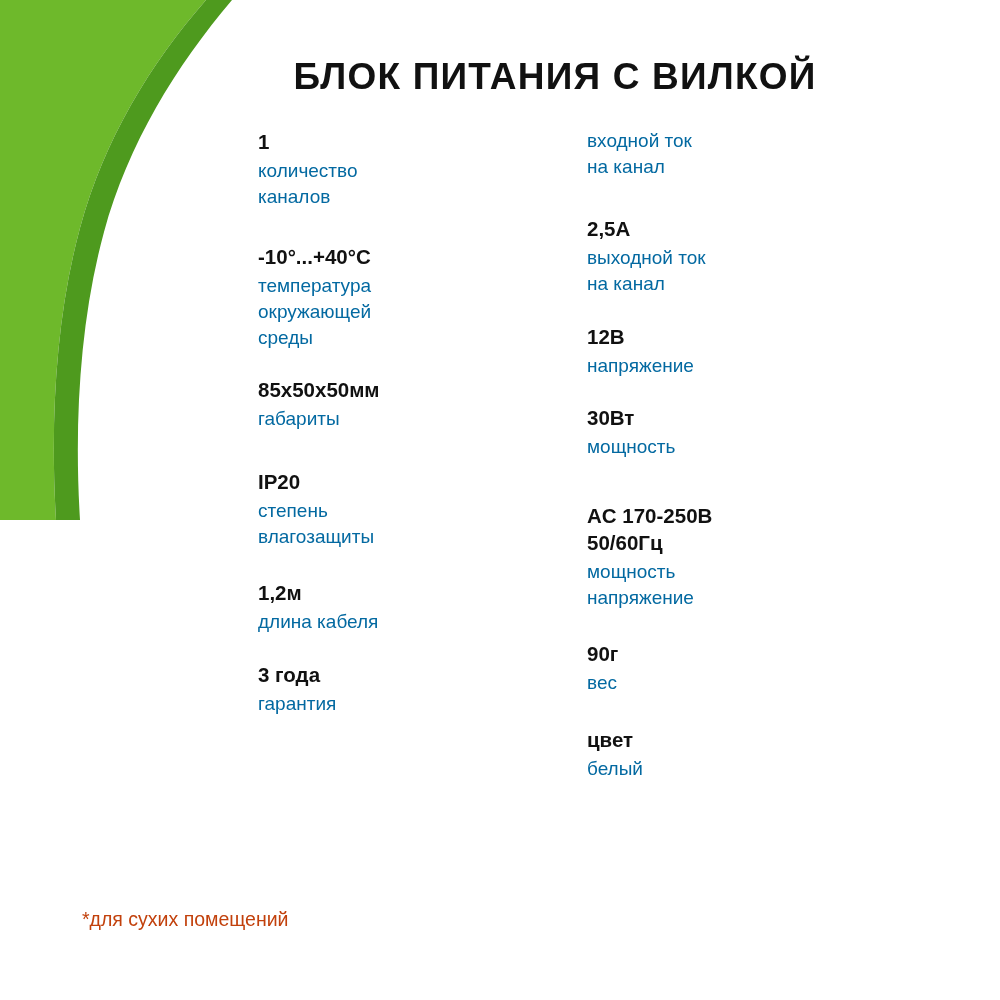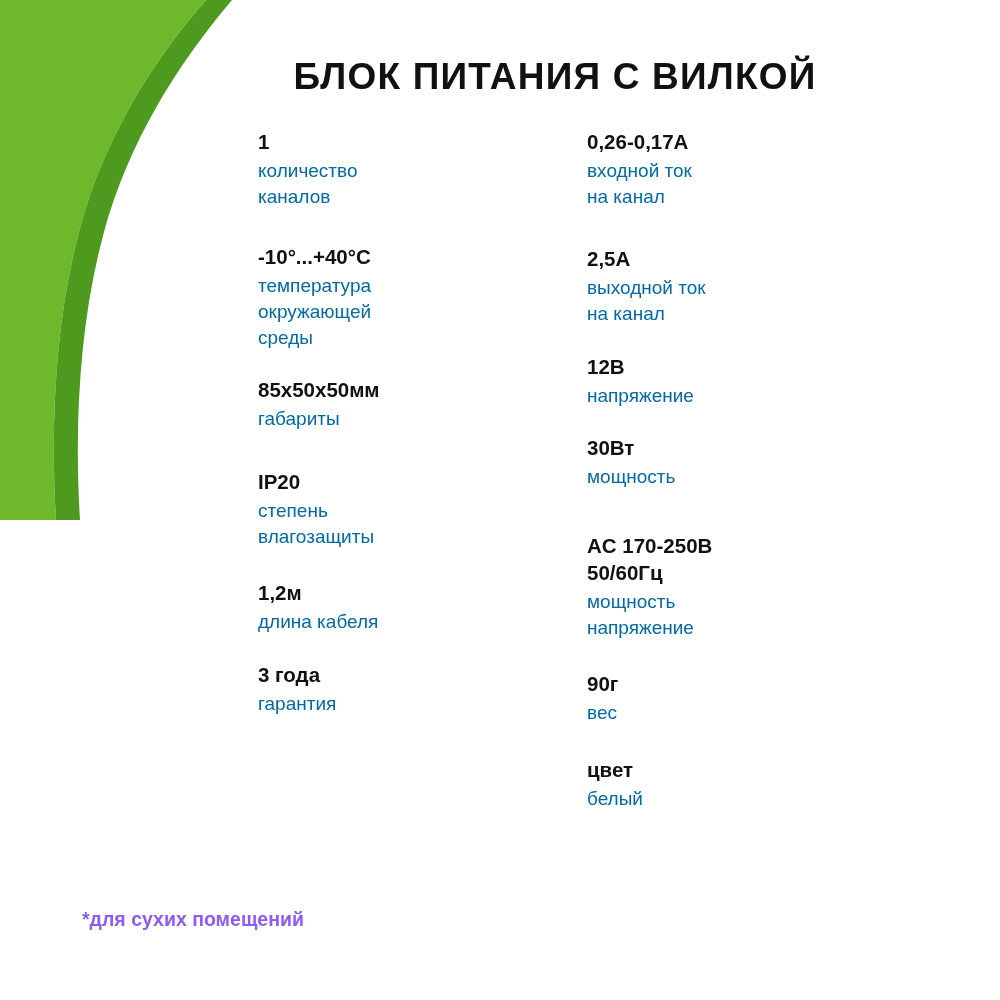--- a/index.html
+++ b/index.html
@@ -76,22 +76,22 @@
     font-weight: normal;
     color: #0369a1;
     line-height: 1.35;
     white-space: pre-line;
   }
   .footnote {
     position: absolute;
     left: 82px;
     top: 908px;
     font-size: 19.5px;
-    font-weight: bold;
-    color: #8b5cf6;
+    font-weight: normal;
+    color: #c2410c;
   }
 </style>
 </head>
 <body>
 
 <div class="page">
 
   <svg class="swoosh" viewBox="0 0 320 520" aria-hidden="true">
     <path d="M0,0 L206,0 C150,64 104,140 80,228 C56,316 50,420 56,520 L0,520 Z" fill="#6eb92b"></path>
     <path d="M206,0 L232,0 C176,66 128,144 104,232 C80,320 74,422 80,520 L56,520 C50,420 56,316 80,228 C104,140 150,64 206,0 Z" fill="#4e9a1e"></path>
@@ -135,21 +135,20 @@
       <div class="spec" style="margin-top:24px">
         <div class="spec-value">3 года</div>
         <div class="spec-label">гарантия</div>
       </div>
 
     </div>
 
     <div class="col col-right">
 
       <div class="spec">
-        <div class="spec-value">0,26-0,17А</div>
         <div class="spec-label">входной ток
 на канал</div>
       </div>
 
       <div class="spec" style="margin-top:36px">
         <div class="spec-value">2,5А</div>
         <div class="spec-label">выходной ток
 на канал</div>
       </div>
 

